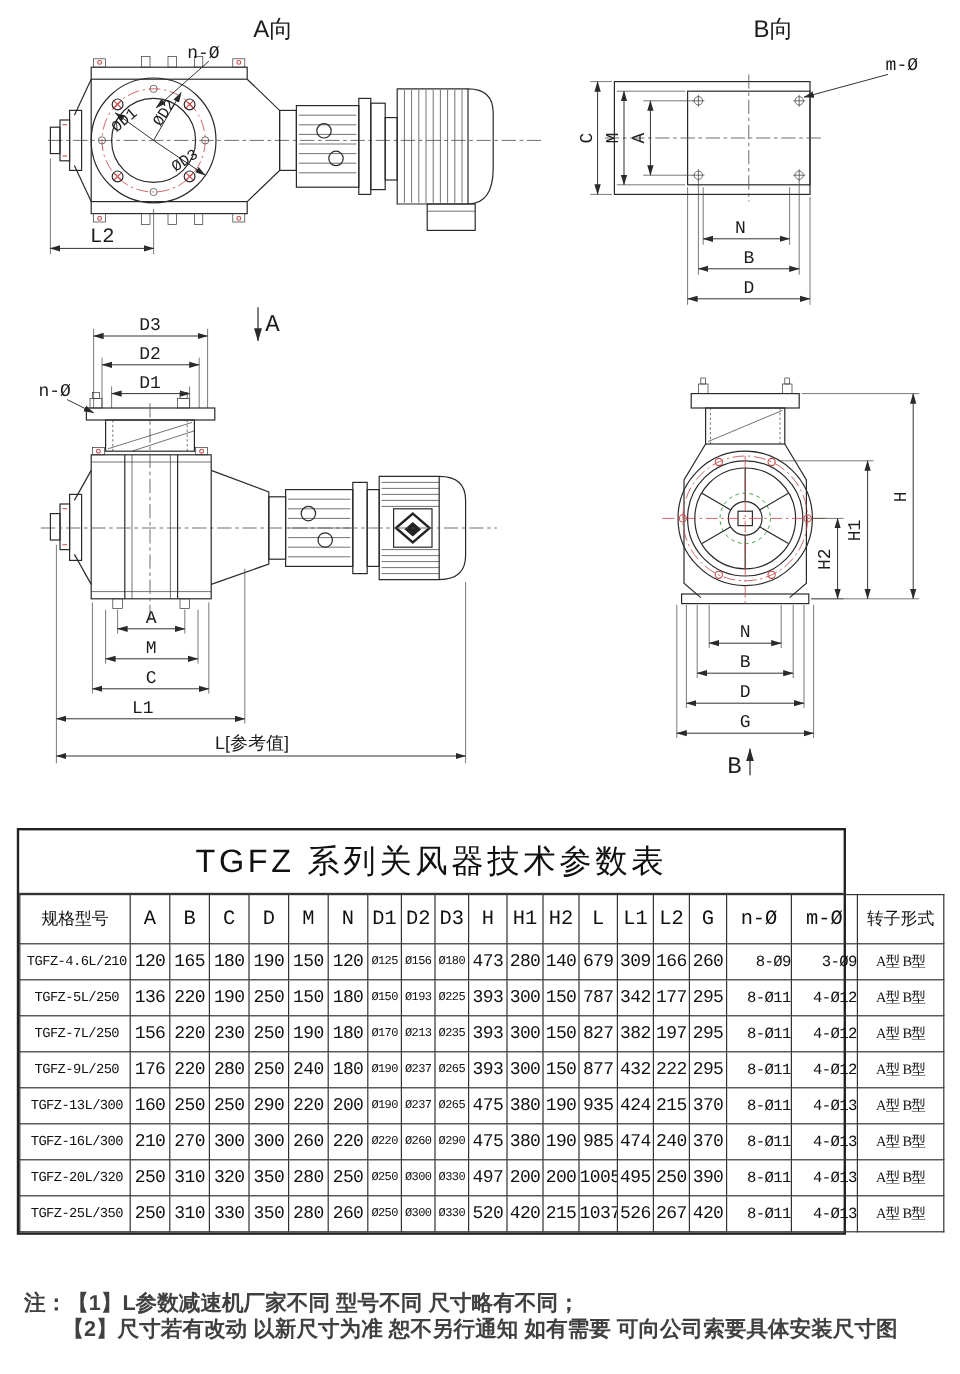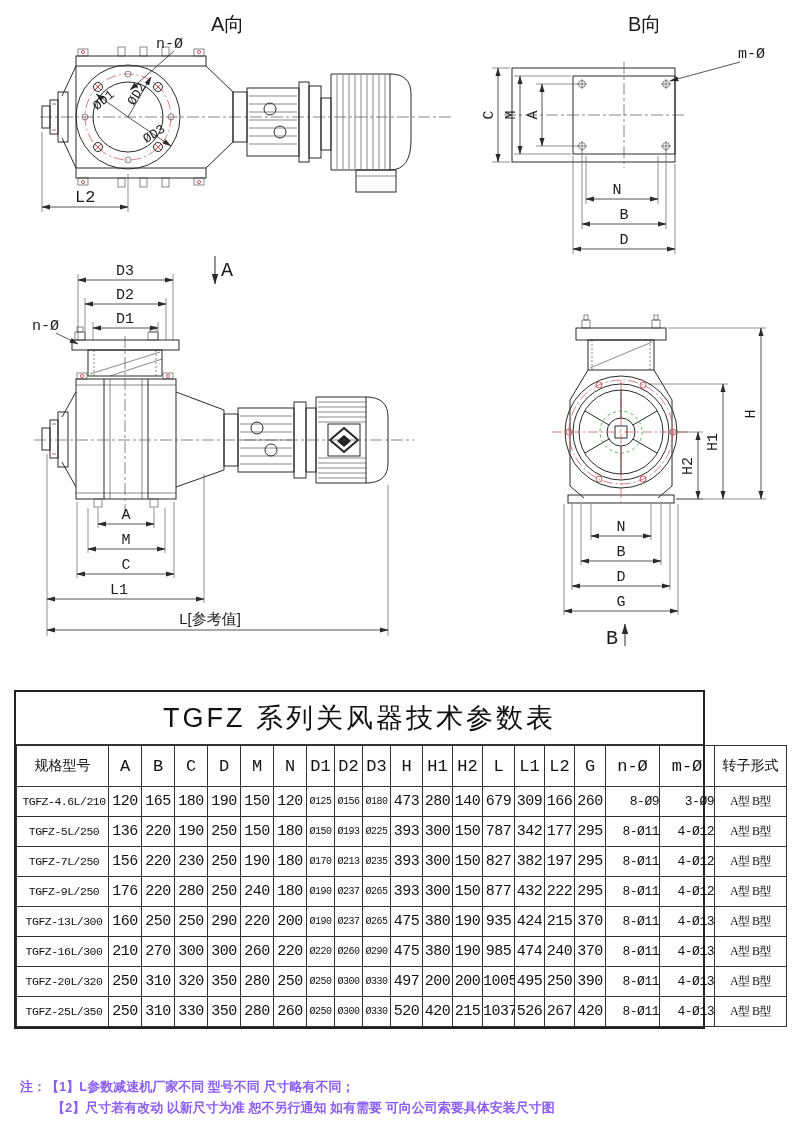--- a/index.html
+++ b/index.html
@@ -21,21 +21,21 @@
   #ptable{width:100%;border-collapse:collapse;table-layout:fixed;}
   #ptable th,#ptable td{border:1px solid #333;text-align:center;vertical-align:middle;padding:0;color:#111;overflow:hidden;white-space:nowrap;}
   #ptable th{height:40px;font-size:17px;font-weight:400;font-family:"Liberation Mono","DejaVu Sans Mono",monospace;}
   #ptable th.c0,#ptable th.c19{font-family:"Liberation Sans",sans-serif;font-size:14px;font-weight:400;}
   #ptable td{height:29px;font-size:15px;font-family:"Liberation Mono","DejaVu Sans Mono",monospace;letter-spacing:-0.5px;}
   #ptable td.c0{font-size:11.5px;text-align:center;padding-left:3px;}
   #ptable td.c7,#ptable td.c8,#ptable td.c9{font-size:10px;}
   #ptable td.c17,#ptable td.c18{font-size:13px;text-align:right;}
   #ptable td.c19{font-family:Liberation Serif, serif;font-size:12px;}
   
-  #notes{position:absolute;left:20px;top:1076px;width:760px;font-size:13px;font-weight:700;color:#8b5cf6;line-height:21px;font-family:"Liberation Sans",sans-serif;}
+  #notes{position:absolute;left:20px;top:1076px;width:760px;font-size:18px;font-weight:700;color:#404040;line-height:21px;font-family:"Liberation Sans",sans-serif;}
   #notes .l2{margin-left:32px;}
 </style>
 </head>
 <body>
 
 <div id="page">
 
   <svg style="left:18px;top:4px" width="440" height="248" viewBox="0 0 440 248">
     <defs>
       <marker id="arrA" viewBox="0 0 10 8" refX="9.5" refY="4" markerWidth="11" markerHeight="9" orient="auto-start-reverse">

